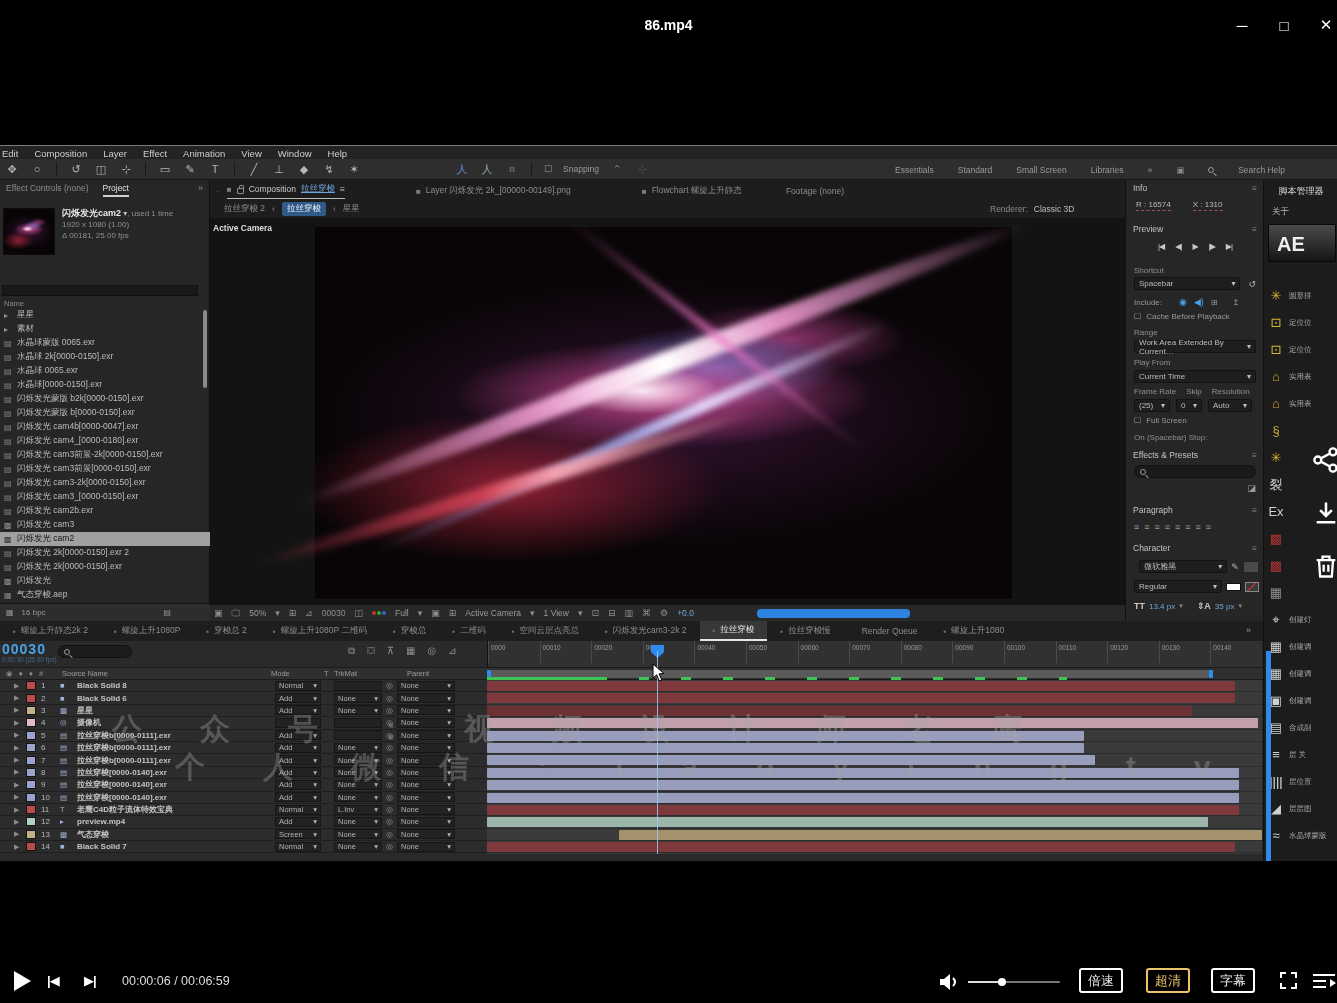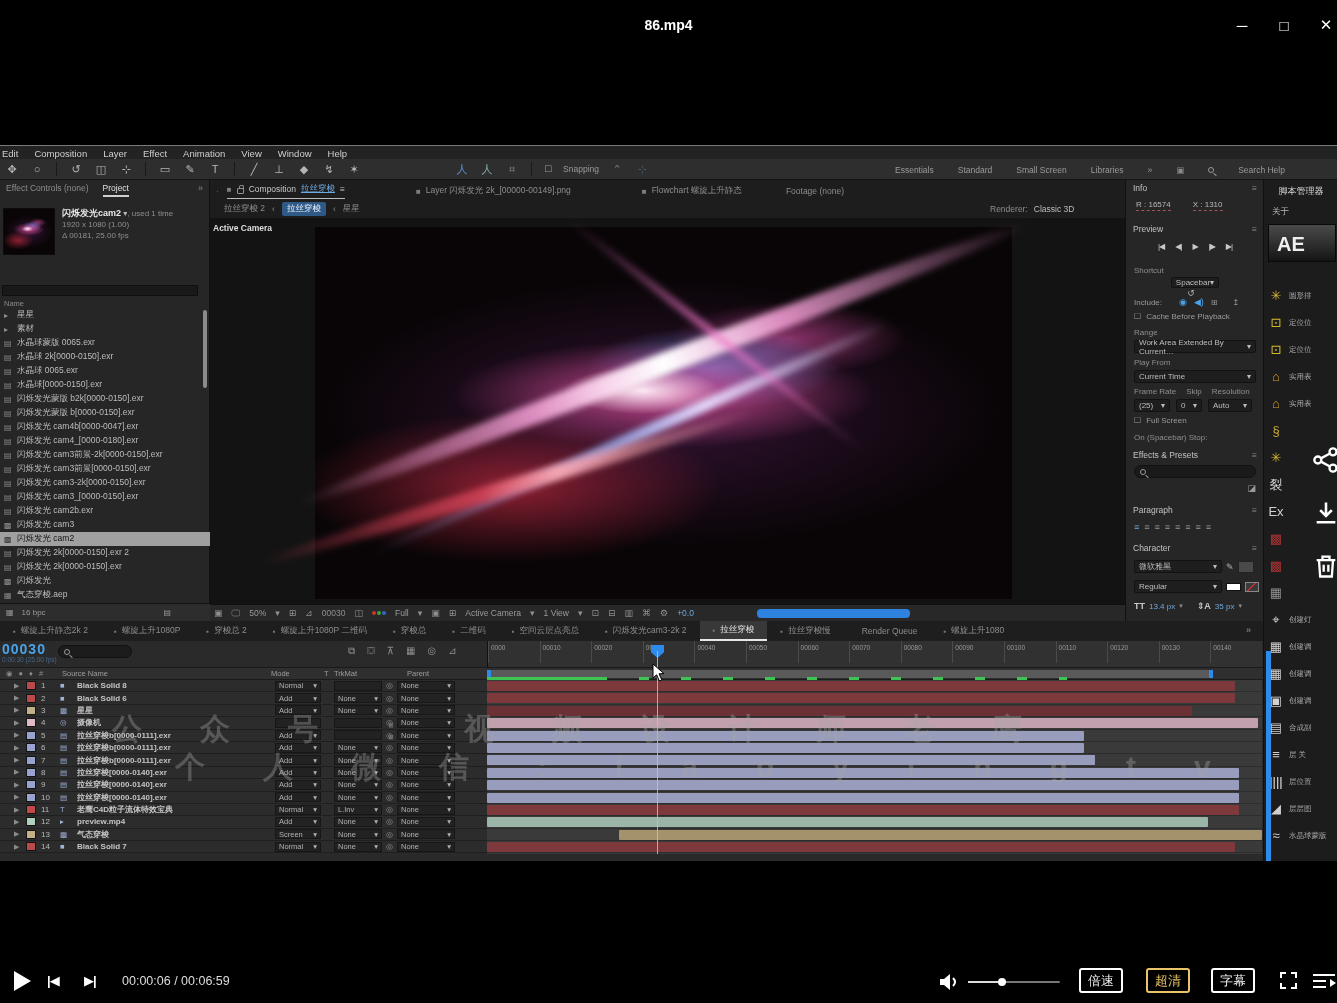--- a/index.html
+++ b/index.html
@@ -467,21 +467,21 @@
           </div>
         </div>
       <div class="rrow transport" style="top:62px;">
         <span>|◀</span>
         <span>◀|</span>
         <span>▶</span>
         <span>|▶</span>
         <span>▶|</span>
       </div>
       <div class="rrow rlabel" style="top:86px;">Shortcut</div>
-      <div class="rrow" style="top:97px;display:flex;align-items:center;flex-direction:column;">
+      <div class="rrow" style="top:97px;display:flex;align-items:center;">
         <div class="dd" style="flex:1;">
             <span>Spacebar</span>
             <span>▾</span>
           </div>
         <span style="margin-right:8px;color:#b0b0b0;">↺</span>
       </div>
       <div class="rrow ckrow" style="top:117px;">
         <span>Include:</span>
         <span class="incl-icons" style="margin-left:12px;">
           <span class="blueic">◉</span>
@@ -559,21 +559,21 @@
         <span>≡</span>
         <span>≡</span>
         <span>≡</span>
       </div>
       <div class="rrow" style="top:363px;">
           <div class="phead">
             <span>Character</span>
             <span class="m">≡</span>
           </div>
         </div>
-      <div class="rrow charline" style="top:380px;">
+      <div class="rrow charline" style="top:380px;justify-content:center;">
         <div class="dd ddsm" style="width:88px;">
             <span>微软雅黑</span>
             <span>▾</span>
           </div>
         <span style="color:#b8b8b8;">✎</span>
         <span class="swbox"></span>
       </div>
       <div class="rrow charline" style="top:400px;">
         <div class="dd ddsm" style="width:88px;gap:11px;">
             <span>Regular</span>

